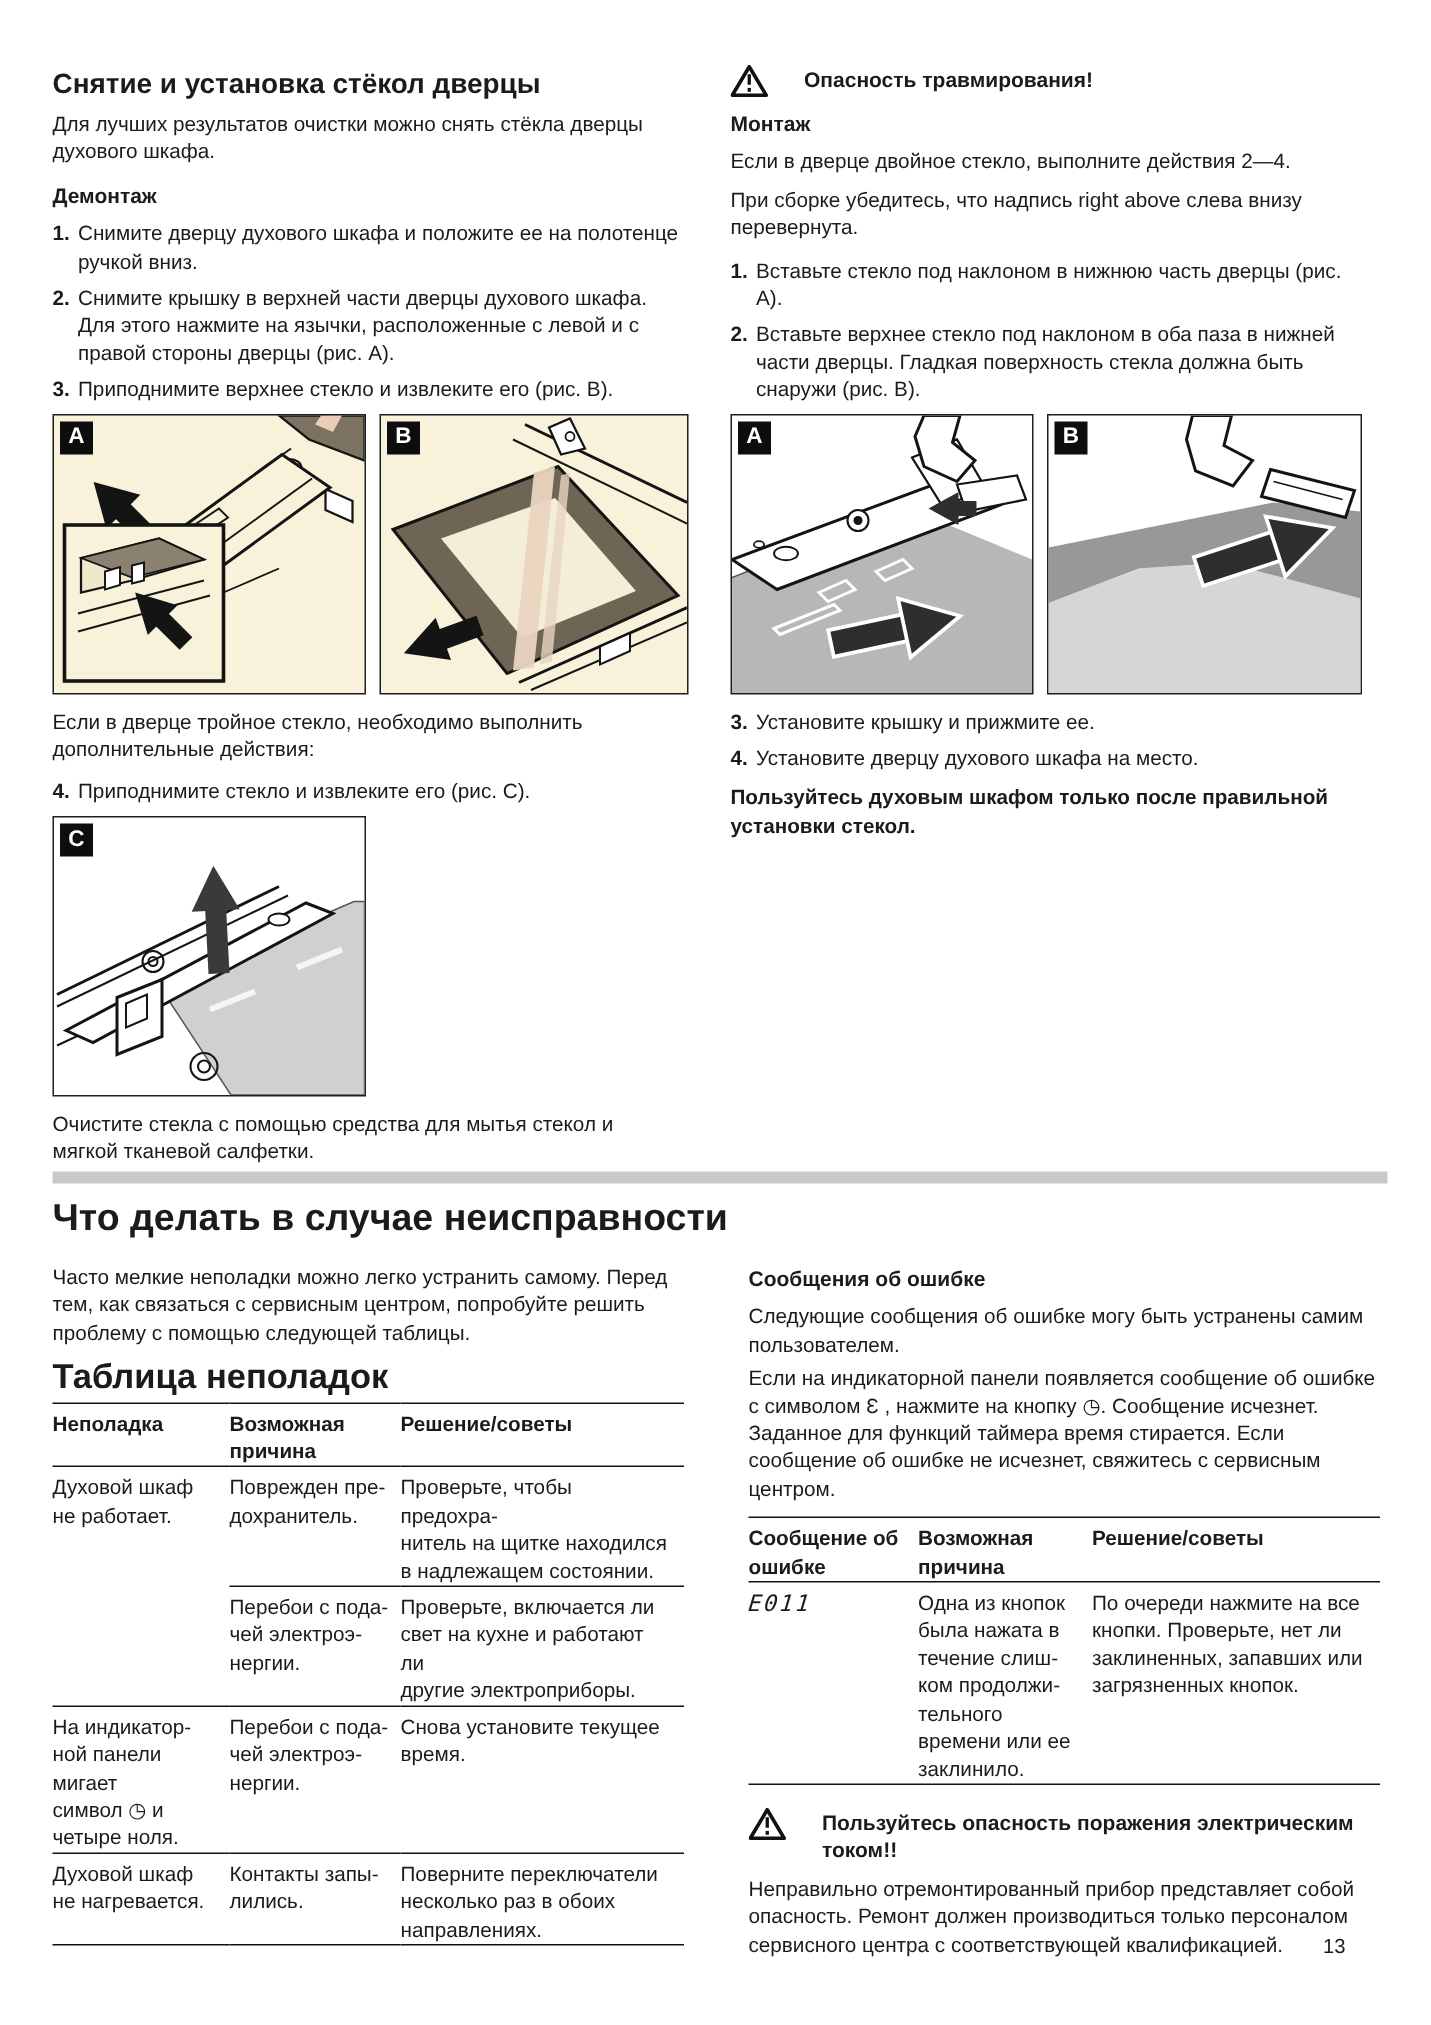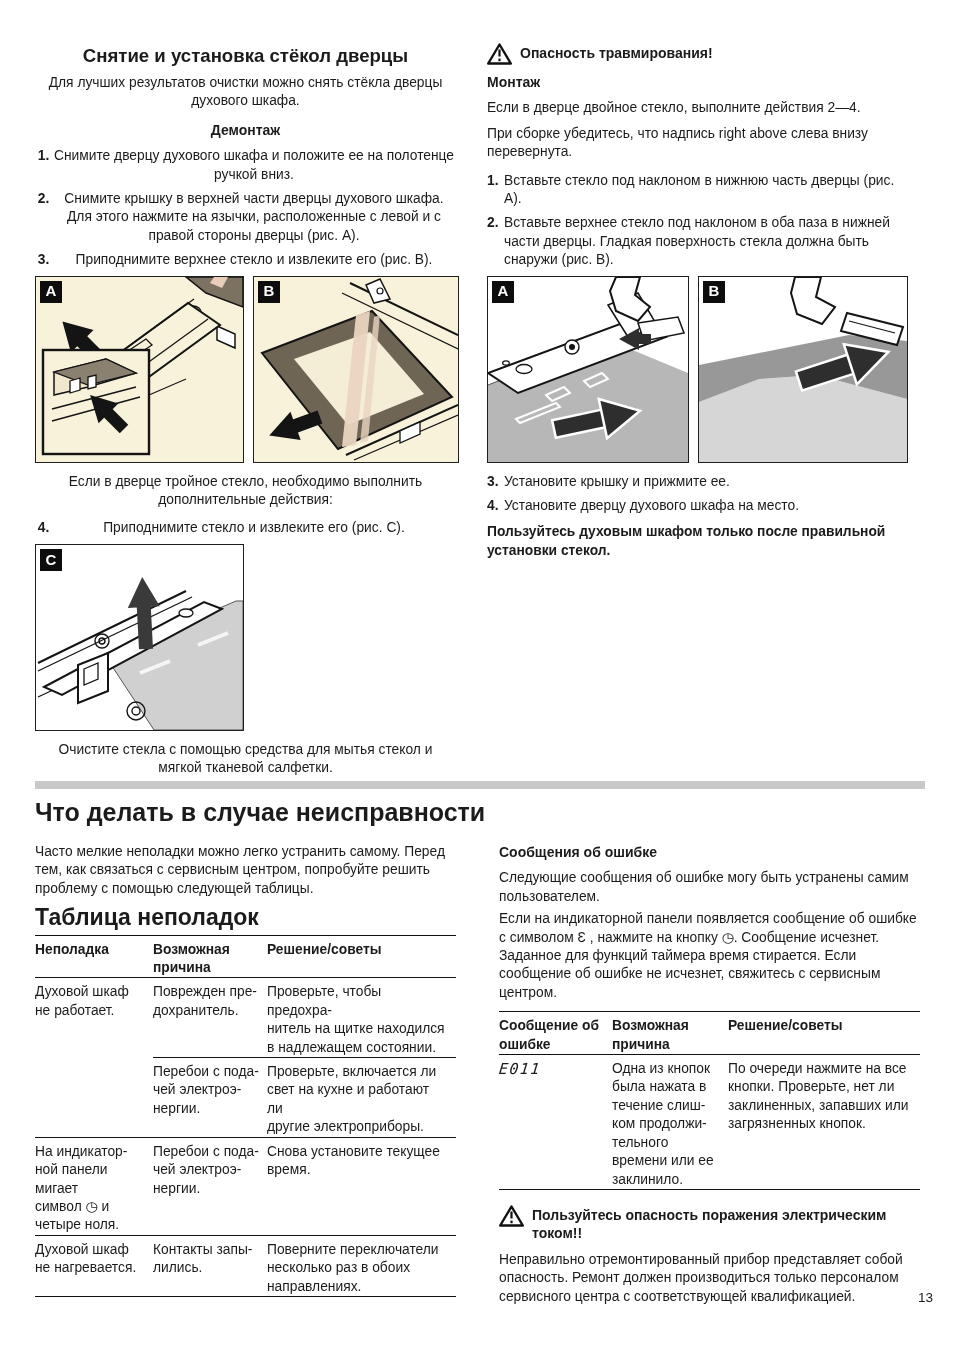--- a/index.html
+++ b/index.html
@@ -1,54 +1,54 @@
 <!DOCTYPE html>
 <html><head>
 <meta charset="utf-8">
 <style>
   html,body{margin:0;padding:0;background:#ffffff;}
   .page{position:relative;width:954px;height:1350px;background:#fff;overflow:hidden;
         color:#1b1b1b;font-family:"Liberation Sans","DejaVu Sans",sans-serif;
         font-size:13.8px;line-height:18.4px;}
   .col{position:absolute;width:421px;}
-  #s1-left{left:35px;top:44px;text-align:center;}
+  #s1-left{left:35px;top:44px;}
   #s1-right{left:487px;top:44px;}
   h1.sec-title{font-size:18.6px;line-height:23px;font-weight:bold;margin:0 0 7px 0;}
   h2.sub-title{font-size:23px;font-weight:bold;margin:2px 0 8px 0;}
   h3.minihead{font-size:14px;font-weight:bold;margin:6px 0 8px 0;}
   p{margin:0 0 10px 0;}
   p.bold{font-weight:bold;}
   .step{display:flex;margin:0 0 6px 0;}
   .step .n{font-weight:bold;flex:none;width:17px;}
   .step .t{flex:1;}
   .figrow{display:flex;gap:9px;margin:4px 0 10px 0;}
   .fig{position:relative;border:1px solid #1f1f1f;background:#fff;flex:none;height:185px;}
   .fig.cream{background:#f7f2d9;}
   .fig svg{position:absolute;left:0;top:0;}
   .figlabel{position:absolute;top:4px;left:4px;width:22px;height:22px;background:#0d0d0d;
             color:#fff;font-size:15px;font-weight:bold;display:flex;align-items:center;
             justify-content:center;z-index:3;}
-  .warnhead{display:flex;align-items:flex-start;gap:8px;font-weight:bold;font-size:14px;
+  .warnhead{display:flex;align-items:flex-start;gap:24px;font-weight:bold;font-size:14px;
             line-height:18.4px;margin:0 0 8px 0;}
   .warnhead svg{flex:none;margin-top:-1px;}
   
   #s2{position:absolute;left:35px;top:781px;width:890px;}
   .graybar{height:8px;background:#c9c9c9;}
   h1.big{font-size:25px;line-height:30px;font-weight:bold;margin:8px 0 0 0;}
   #s2-left{position:absolute;left:0;top:62px;width:421px;}
   #s2-right{position:absolute;left:464px;top:62px;width:421px;}
   table{border-collapse:collapse;border-bottom:1.4px solid #111;table-layout:fixed;margin-top:4px;}
   th,td{text-align:left;vertical-align:top;padding:5px 8px 0 0;white-space:pre-line;
         font-size:13.8px;line-height:18.4px;}
   th{border-top:1.4px solid #111;border-bottom:1.4px solid #111;font-weight:bold;}
   tr.rowsep td{border-top:1.4px solid #111;}
   tr.subsep td{border-top:1.4px solid #111;}
   .seg{font-family:"DejaVu Sans Mono",monospace;font-style:italic;font-size:15px;
        letter-spacing:1.5px;display:inline-block;transform:skewX(-6deg);}
-  .pagenum{position:absolute;left:918px;top:1289px;font-size:13.5px;}
+  .pagenum{position:absolute;left:882px;top:1289px;font-size:13.5px;}
   .ln{stroke:#141414;fill:none;}
 </style>
 </head>
 <body>
 
 <div class="page">
 
   <div class="col" id="s1-left">
     <h1 class="sec-title">Снятие и установка стёкол дверцы</h1>
     <p>Для лучших результатов очистки можно снять стёкла дверцы духового шкафа.</p>

